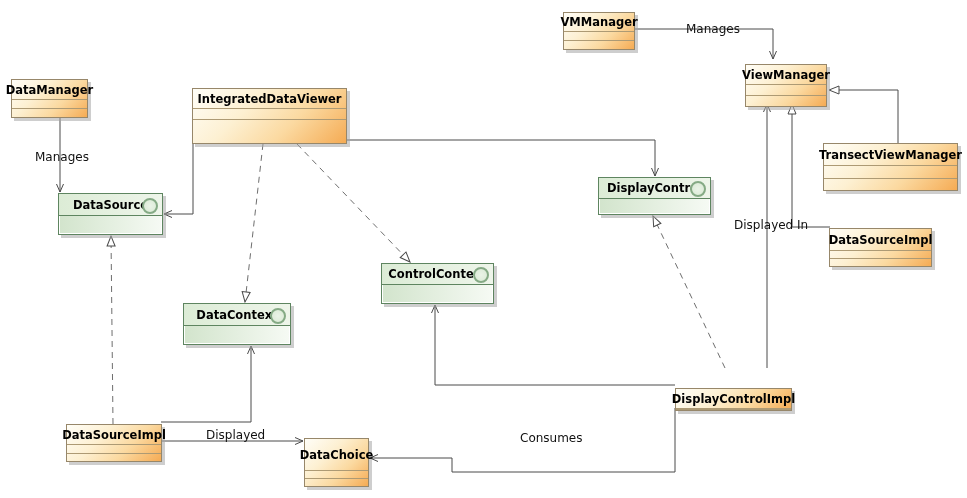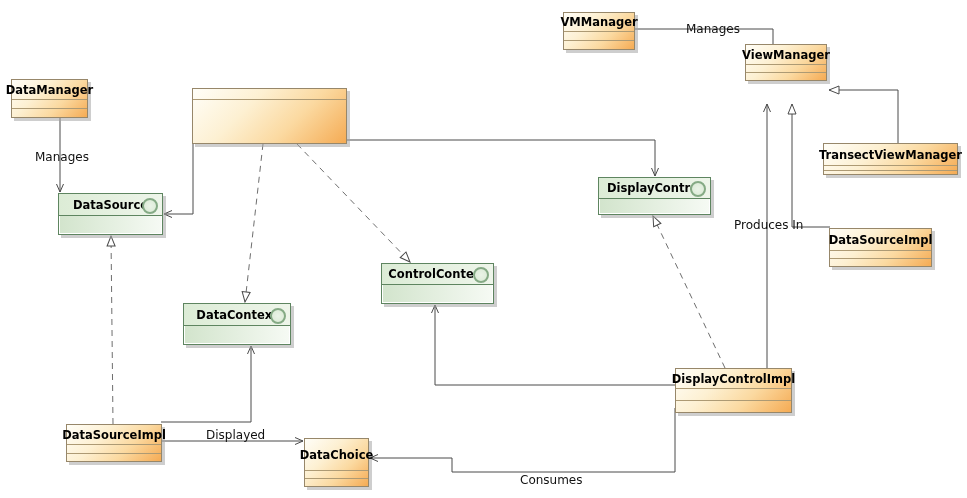--- a/index.html
+++ b/index.html
@@ -64,39 +64,40 @@
     <div class="comp"></div>
     <div class="comp"></div>
   </div>
 
   <div class="uml-box class-box" style="left:563px;top:12px;width:72px;height:38px">
     <div class="title" style="height:18px">VMManager</div>
     <div class="comp"></div>
     <div class="comp"></div>
   </div>
 
-  <div class="uml-box class-box" style="left:745px;top:44px;width:82px;height:37px">
+  <div class="uml-box class-box" style="left:745px;top:64px;width:82px;height:43px">
     <div class="title" style="height:19px">ViewManager</div>
     <div class="comp"></div>
     <div class="comp"></div>
   </div>
 
-  <div class="uml-box class-box" style="left:823px;top:143px;width:135px;height:32px">
+  <div class="uml-box class-box" style="left:823px;top:143px;width:135px;height:48px">
     <div class="title" style="height:21px">TransectViewManager</div>
     <div class="comp"></div>
     <div class="comp"></div>
   </div>
 
   <div class="uml-box class-box" style="left:829px;top:228px;width:103px;height:39px">
     <div class="title" style="height:21px">DataSourceImpl</div>
     <div class="comp"></div>
     <div class="comp"></div>
   </div>
 
   <div class="uml-box class-box" style="left:192px;top:88px;width:155px;height:56px">
+    <div class="title" style="height:19px">IntegratedDataViewer</div>
     <div class="comp" style="flex:0 0 10px"></div>
     <div class="comp"></div>
   </div>
 
   <div class="uml-box iface-box" style="left:58px;top:193px;width:105px;height:42px">
     <div class="title" style="height:21px">
       <span>DataSource</span>
       <span class="iface-circle"></span>
     </div>
     <div class="comp"></div>
@@ -131,25 +132,25 @@
     <div class="comp"></div>
     <div class="comp"></div>
   </div>
 
   <div class="uml-box class-box" style="left:66px;top:424px;width:96px;height:38px">
     <div class="title" style="height:19px">DataSourceImpl</div>
     <div class="comp"></div>
     <div class="comp"></div>
   </div>
 
-  <div class="uml-box class-box" style="left:675px;top:368px;width:117px;height:45px">
+  <div class="uml-box class-box" style="left:675px;top:388px;width:117px;height:23px">
     <div class="title" style="height:19px">DisplayControlImpl</div>
     <div class="comp"></div>
     <div class="comp"></div>
   </div>
 
   <div class="edge-label" style="left:35px;top:151px">Manages</div>
   <div class="edge-label" style="left:686px;top:23px">Manages</div>
-  <div class="edge-label" style="left:734px;top:219px">Produces In</div>
+  <div class="edge-label" style="left:734px;top:219px">Displayed In</div>
   <div class="edge-label" style="left:206px;top:429px">Displayed</div>
-  <div class="edge-label" style="left:520px;top:474px">Consumes</div>
+  <div class="edge-label" style="left:520px;top:432px">Consumes</div>
 
 </div>
 
 </body></html>

